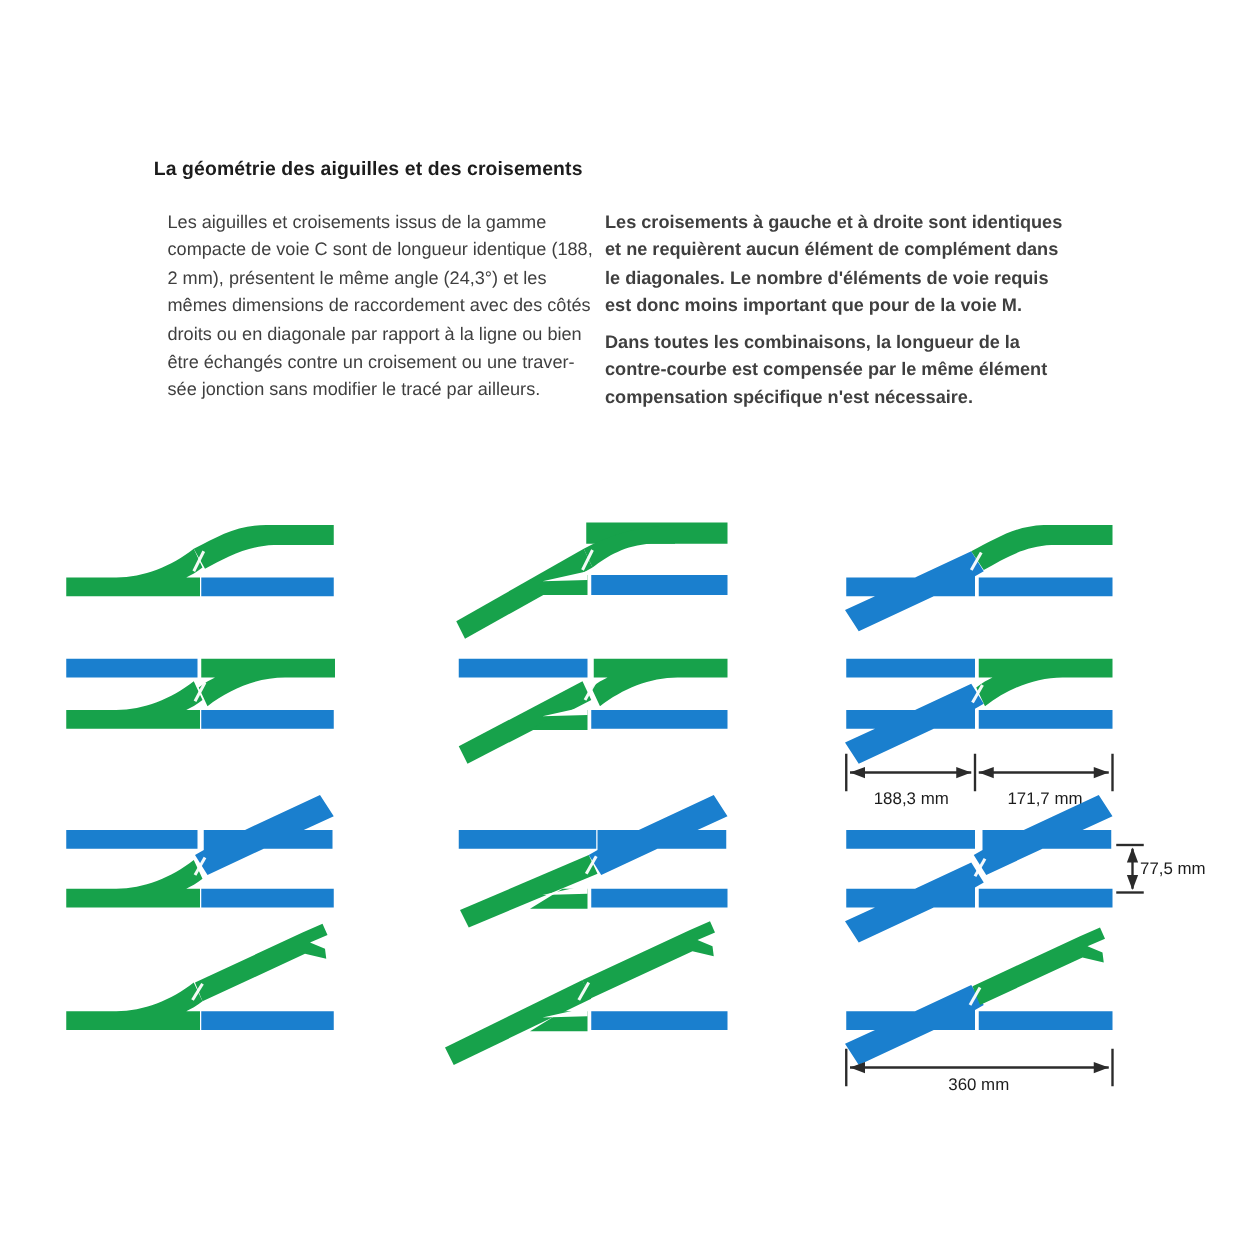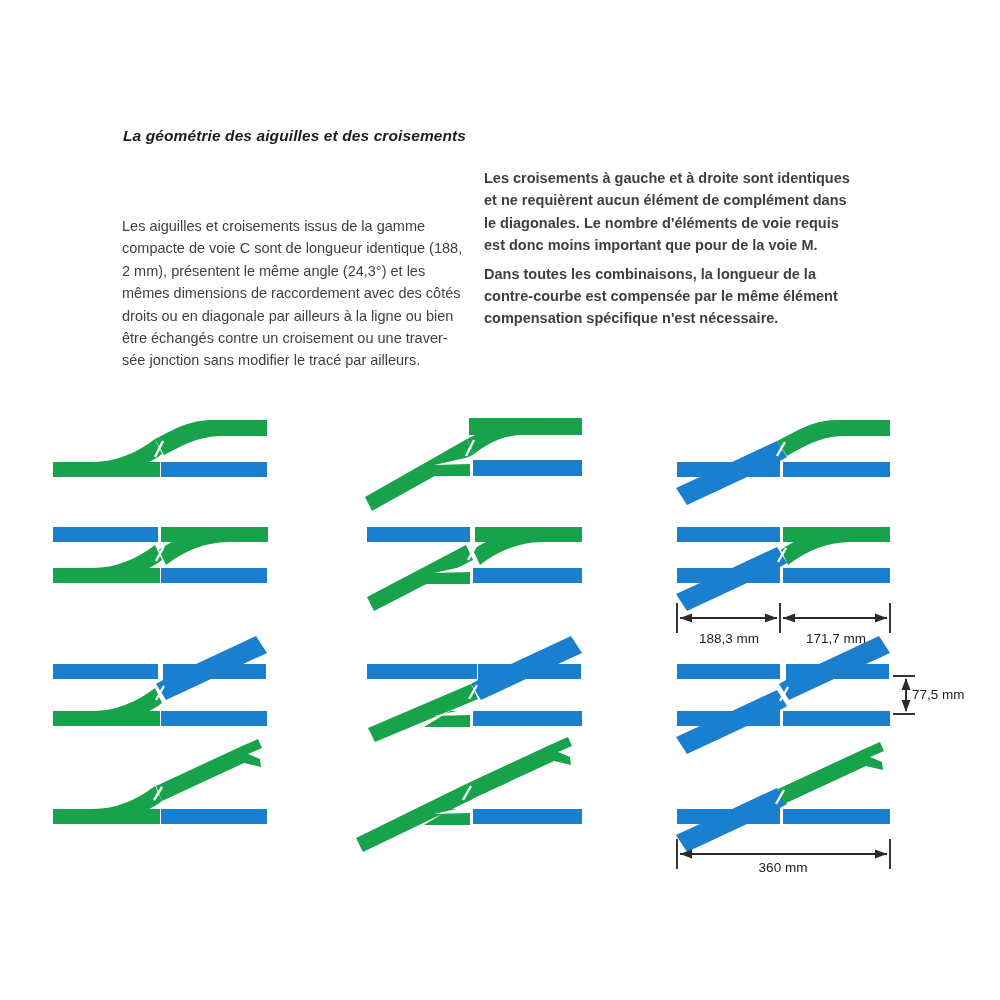--- a/index.html
+++ b/index.html
@@ -10,27 +10,26 @@
   body{
     width:1000px;height:1000px;position:relative;overflow:hidden;
     background:var(--page-bg);
     font-family:"Liberation Sans", sans-serif;
     color:var(--text-ink);
   }
   .page-title{
     position:absolute;left:123px;top:127px;
     font-size:15.5px;font-weight:bold;color:var(--title-ink);
     letter-spacing:0.1px;
-    font-style:italic;
   }
   .text-col{
     position:absolute;top:167px;
     font-size:14.5px;line-height:22.4px;color:var(--text-ink);
   }
-  .text-col.left{left:122px;width:370px;margin-top:48px;}
+  .text-col.left{left:134px;width:370px;}
   .text-col.right{left:484px;width:375px;font-weight:bold;}
   .para + .para{margin-top:6px;}
   .diagram-wrap{position:absolute;left:0;top:400px;width:1000px;height:500px;}
   svg{display:block;}
   .trk-g{fill:var(--track-green);}
   .trk-b{fill:var(--track-blue);}
   .joint{stroke:#ffffff;stroke-width:2.4;opacity:.95;}
   .notch{fill:#ffffff;}
   .dim{stroke:var(--dim-ink);stroke-width:1.9;fill:none;}
   .dimfill{fill:var(--dim-ink);}
@@ -40,21 +39,21 @@
 <body>
 
 <div class="page-title">La géométrie des aiguilles et des croisements</div>
 
 <div class="text-col left">
   <div class="para">
     <div>Les aiguilles et croisements issus de la gamme</div>
     <div>compacte de voie C sont de longueur identique (188,</div>
     <div>2 mm), présentent le même angle (24,3°) et les</div>
     <div>mêmes dimensions de raccordement avec des côtés</div>
-    <div>droits ou en diagonale par ailleurs à la ligne ou bien</div>
+    <div>droits ou en diagonale par rapport à la ligne ou bien</div>
     <div>être échangés contre un croisement ou une traver-</div>
     <div>sée jonction sans modifier le tracé par ailleurs.</div>
   </div>
 </div>
 
 <div class="text-col right">
   <div class="para">
     <div>Les croisements à gauche et à droite sont identiques</div>
     <div>et ne requièrent aucun élément de complément dans</div>
     <div>le diagonales. Le nombre d'éléments de voie requis</div>

